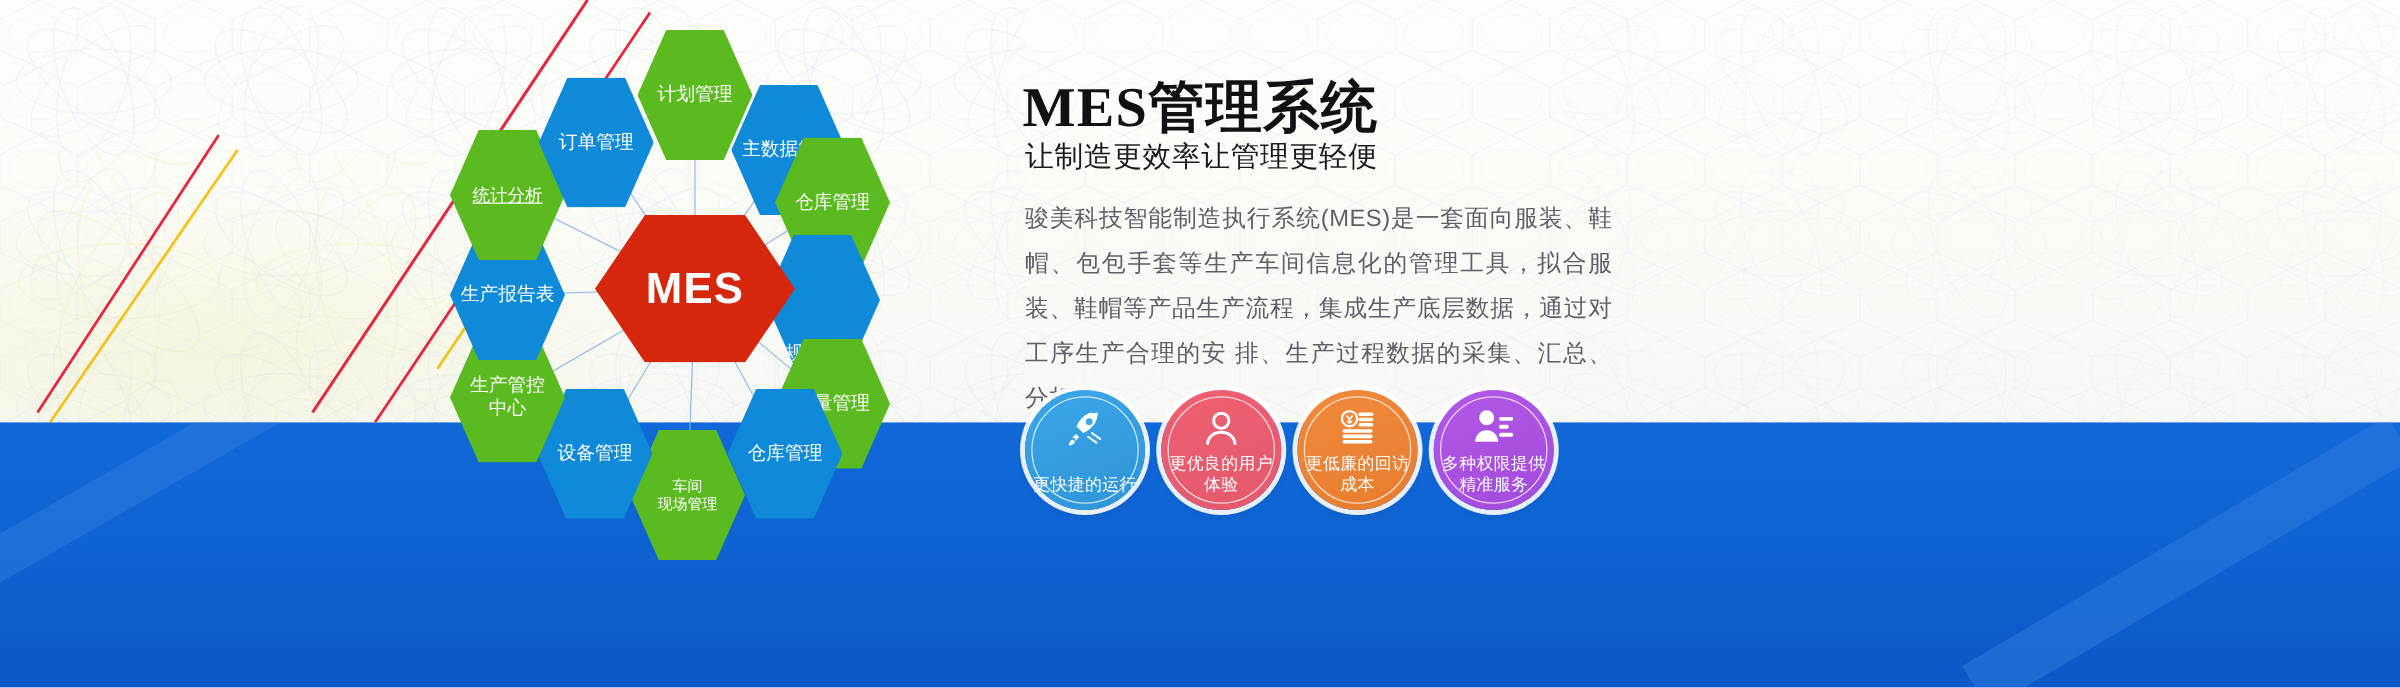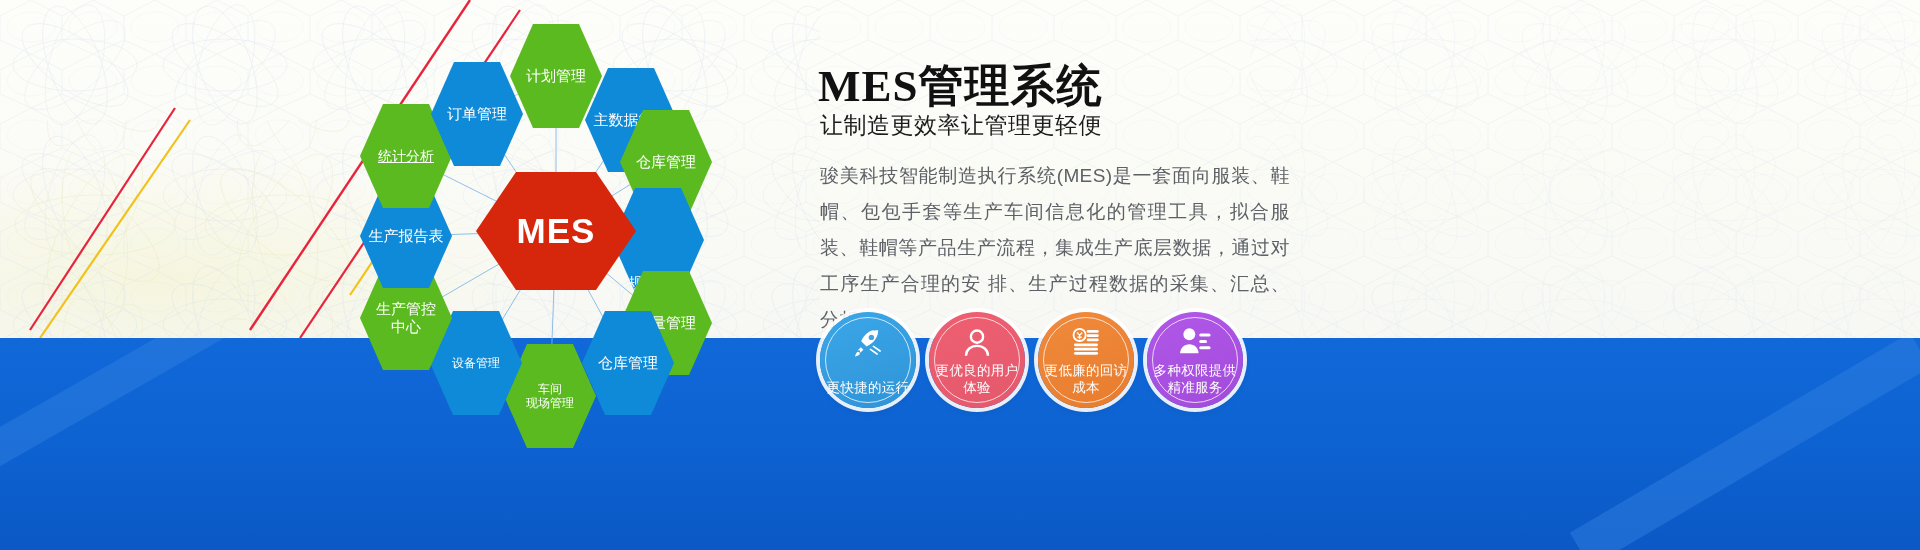--- a/index.html
+++ b/index.html
@@ -134,21 +134,21 @@
         </div>
         <div class="hex green" style="left: 290px; top: 271px; width: 92px; height: 104px; font-size: 15px;">
           <span>质量管理</span>
         </div>
         <div class="hex blue" style="left: 252px; top: 311px; width: 92px; height: 104px; font-size: 15px;">
           <span>仓库管理</span>
         </div>
         <div class="hex green" style="left: 174px; top: 344px; width: 92px; height: 104px; font-size: 12px;">
           <span>车间<br>现场管理</span>
         </div>
-        <div class="hex blue" style="left: 100px; top: 311px; width: 92px; height: 104px; font-size: 12px;">
+        <div class="hex blue" style="left: 100px; top: 311px; width: 92px; height: 104px; font-size: 15px;">
           <span>设备管理</span>
         </div>
         <div class="hex green" style="left: 30px; top: 266px; width: 92px; height: 104px; font-size: 15px;">
           <span>生产管控<br>中心</span>
         </div>
         <div class="hex blue" style="left: 30px; top: 184px; width: 92px; height: 104px; font-size: 15px;">
           <span>生产报告表</span>
         </div>
         <div class="hex green" style="left: 30px; top: 104px; width: 92px; height: 104px; font-size: 14px; text-decoration: underline;">
           <span>统计分析</span>

